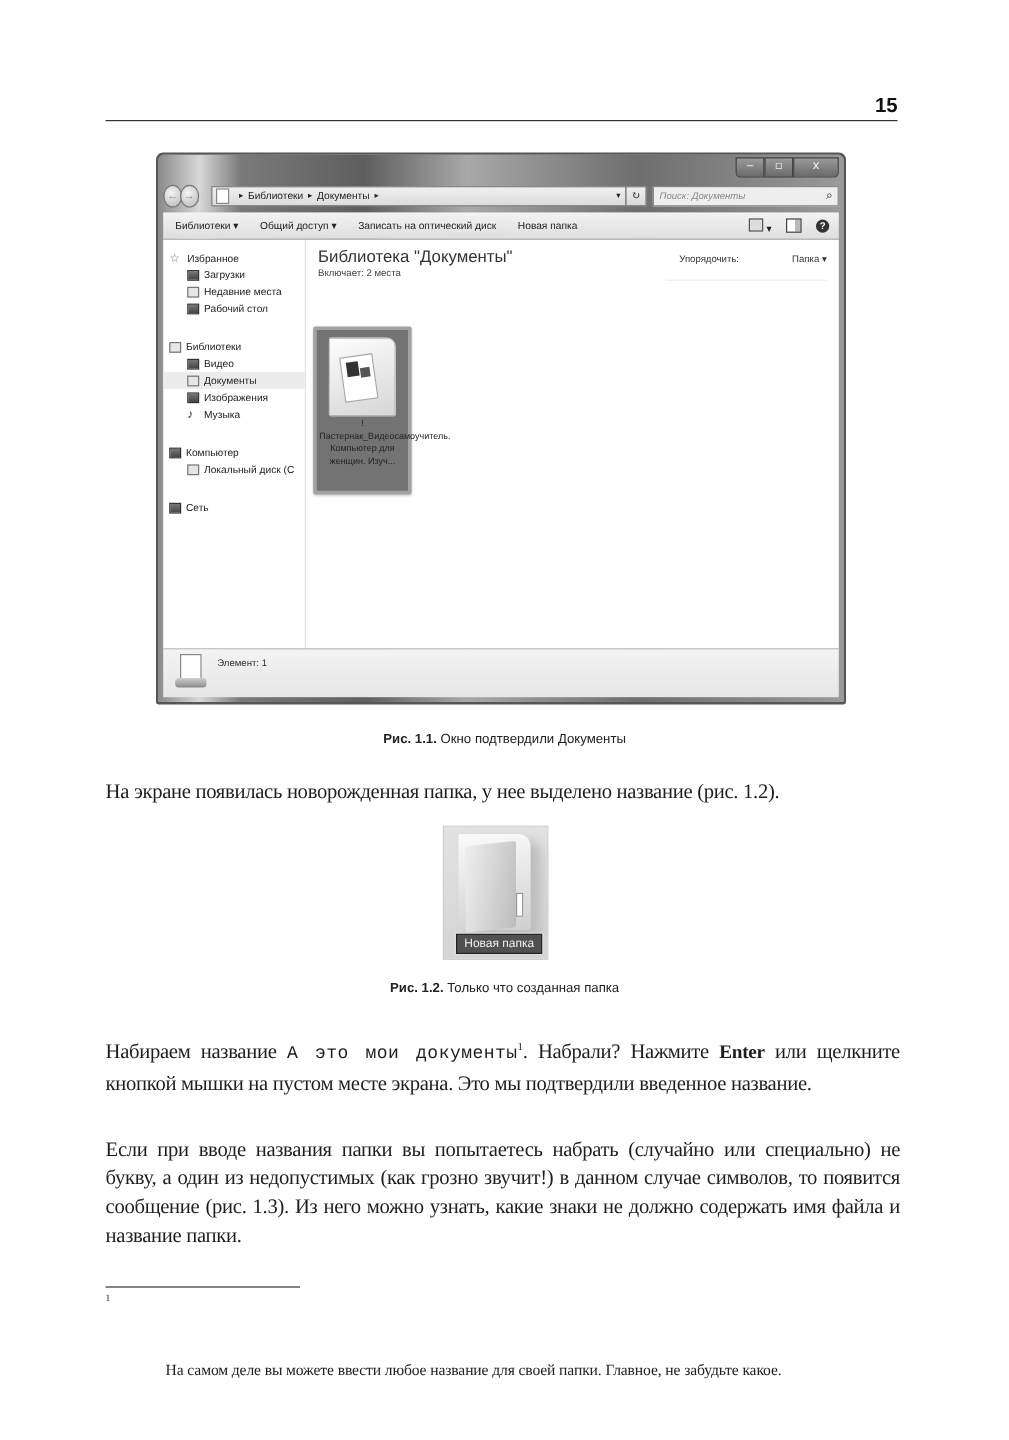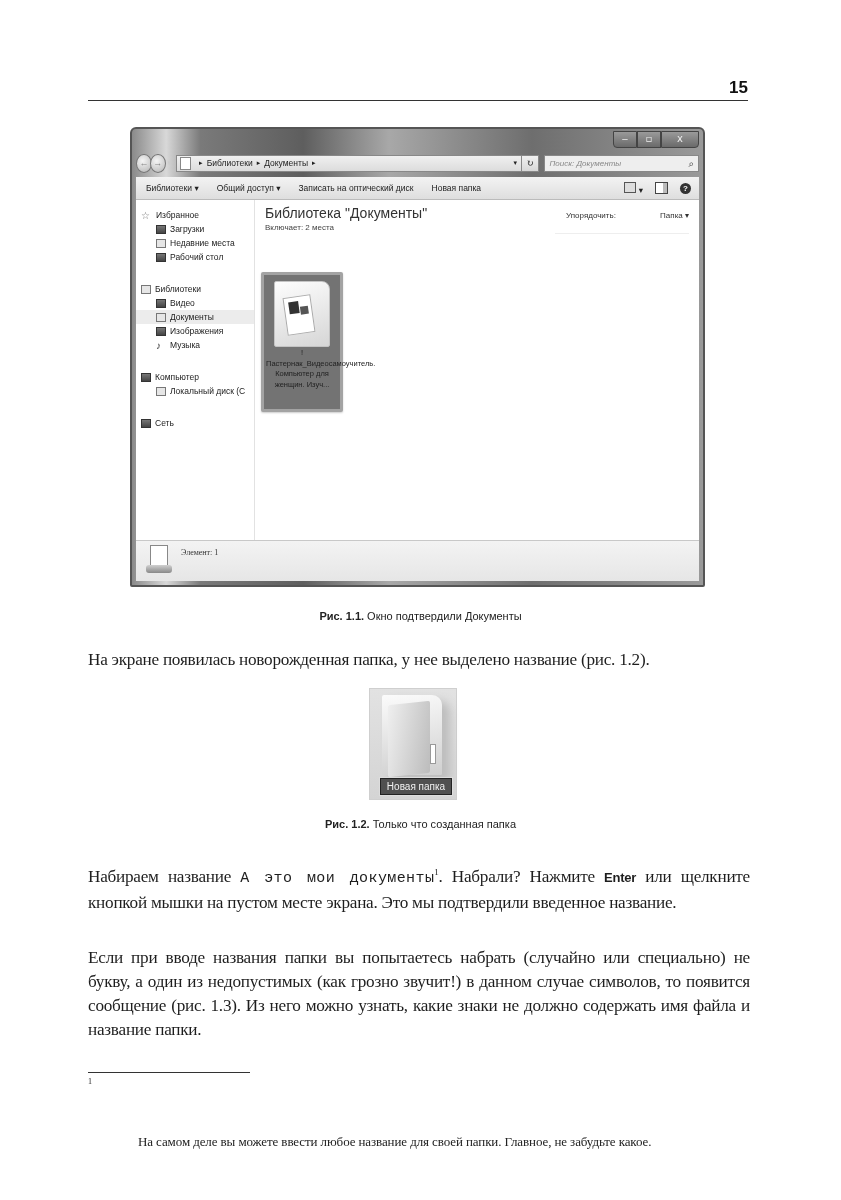--- a/index.html
+++ b/index.html
@@ -99,33 +99,33 @@
     background: linear-gradient(160deg, #fdfdfd, #d6d6d6); border: 1px solid #c4c4c4; border-radius: 2px 8px 2px 2px;
   }
   .folder-big .paper { position: absolute; left: 10px; top: 14px; width: 26px; height: 36px; background: #fff; border: 1px solid #aaa; transform: rotate(-8deg); }
   .folder-big .pic { position: absolute; left: 4px; top: 4px; width: 10px; height: 12px; background: #333; }
   .folder-big .pic2 { position: absolute; left: 15px; top: 10px; width: 8px; height: 8px; background: #555; }
   .file-name { position: absolute; left: 2px; right: 2px; top: 73px; font-family: "Liberation Sans", sans-serif; font-size: 7.5px; line-height: 10.5px; text-align: center; color: #222; }
 
   .statusbar {
     position: absolute; left: 4px; right: 4px; bottom: 4px; height: 40px;
     background: linear-gradient(#f3f3f3, #e6e6e6); border-top: 1px solid #c8c8c8;
-    font-family: Liberation Serif, serif; font-size: 8px; color: #333; padding-left: 20px;
+    font-family: Liberation Sans, sans-serif; font-size: 8px; color: #333; padding-left: 20px;
   }
   .status-icon { position: absolute; left: 10px; top: 4px; width: 26px; height: 30px; }
   .status-icon .pg { position: absolute; left: 4px; top: 0; width: 16px; height: 22px; background: #fff; border: 1px solid #888; }
   .status-icon .base { position: absolute; left: 0; top: 20px; width: 26px; height: 8px; background: linear-gradient(#d0d0d0, #888); border-radius: 3px; }
   .status-text { position: absolute; left: 45px; top: 7px; }
 
   .caption { position: absolute; left: 0; width: 841px; text-align: center; font-family: "Liberation Sans", "DejaVu Sans", sans-serif; font-size: 11px; color: #222; }
   .caption b { font-weight: bold; }
 
   .para { position: absolute; left: 88px; width: 662px; font-size: 17.2px; line-height: 24px; color: #1e1e1e; text-align: justify; letter-spacing: -0.25px; }
   .para .mono { font-family: "Liberation Mono", "DejaVu Sans Mono", monospace; font-size: 15px; letter-spacing: 0.4px; }
-  .para .key { font-family: Liberation Sans, sans-serif; font-weight: bold; font-size: 13px; }
+  .para .key { font-family: Liberation Serif, serif; font-weight: bold; font-size: 16px; }
   .para sup { font-size: 9px; }
 
   .fig2 { position: absolute; left: 369px; top: 688px; width: 88px; height: 112px; background: linear-gradient(#e2e2e2, #d4d4d4); border: 1px solid #cfcfcf; box-sizing: border-box; }
   .fig2 .folder-back { position: absolute; left: 12px; top: 6px; width: 60px; height: 80px; background: linear-gradient(170deg, #fbfbfb, #cfcfcf); border-radius: 2px 10px 2px 2px; box-shadow: 8px 6px 10px #bdbdbd; }
   .fig2 .folder-front { position: absolute; left: 18px; top: 14px; width: 42px; height: 72px; background: linear-gradient(100deg, #efefef, #bcbcbc); border-radius: 2px; transform: skewY(-6deg); }
   .fig2 .tab { position: absolute; left: 60px; top: 55px; width: 4px; height: 18px; background: #fff; border: 1px solid #999; }
   .rename-box {
     position: absolute; left: 10px; bottom: 4px; width: 70px; height: 15px; background: #505050; color: #f0f0f0;
     border: 1px solid #222; outline: 1px solid #ddd; font-family: "Liberation Sans", "DejaVu Sans", sans-serif; font-size: 10px; line-height: 15px; text-align: center;
   }

